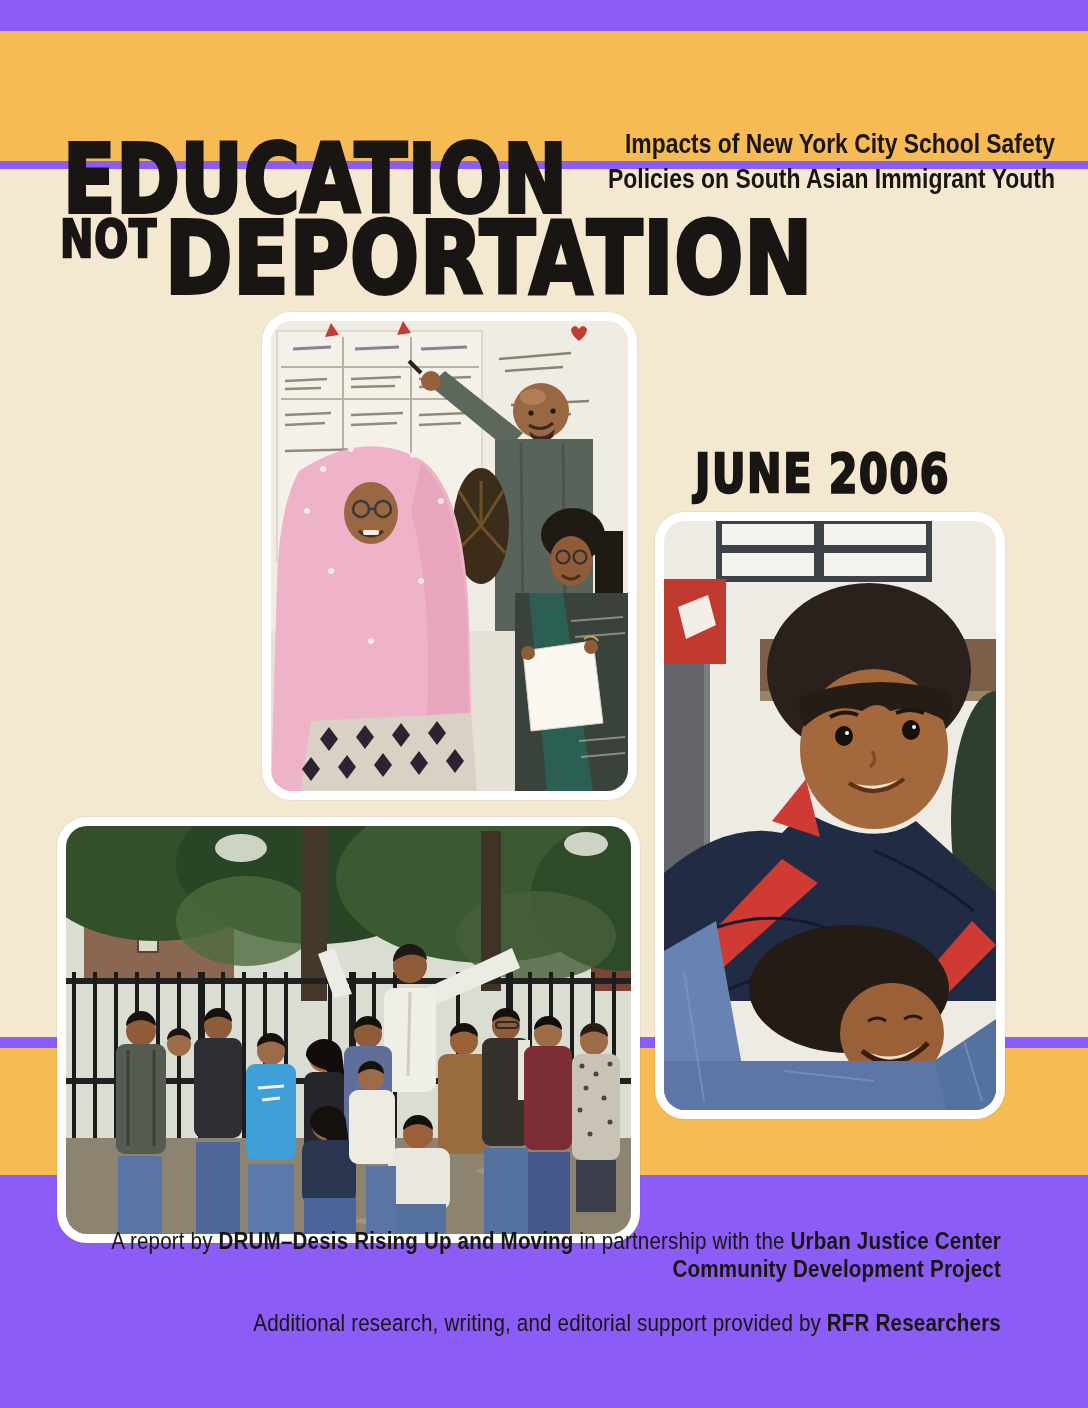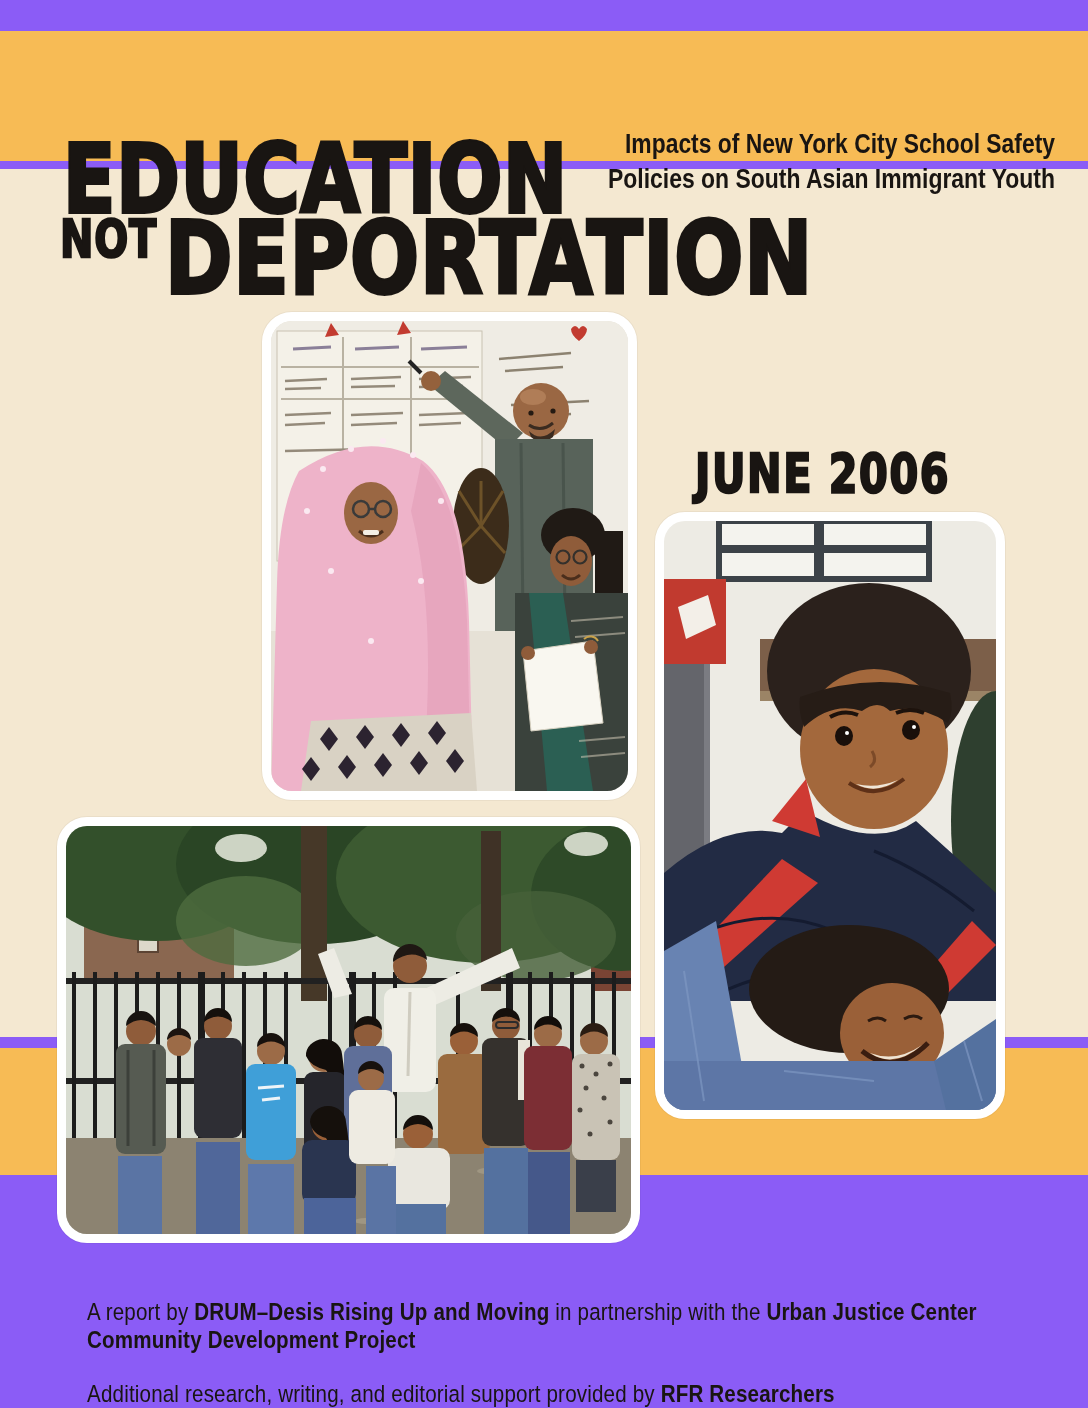--- a/index.html
+++ b/index.html
@@ -76,22 +76,22 @@
     overflow:hidden;
     z-index:2;
     box-shadow:0 0 0 1px rgba(0,0,0,0.04);
   }
   .photo svg{display:block;width:100%;height:100%;}
   .photo-workshop{left:262px;top:312px;width:375px;height:488px;}
   .photo-shoulders{left:655px;top:512px;width:350px;height:607px;}
   .photo-group{left:57px;top:817px;width:583px;height:426px;}
   
   .footer{
-    position:absolute;left:0;top:1298px;width:1088px;
-    text-align:left;z-index:3;
+    position:absolute;left:0;top:1227px;width:1088px;
+    text-align:right;z-index:3;
   }
   .squeeze{transform:scaleX(.84);transform-origin:50% 0;}
   .credit{
     margin:0;
     font-size:24.5px;line-height:28px;
     font-weight:400;color:var(--ink);
     letter-spacing:0.2px;
   }
   .credit strong{font-weight:700;}
   .credit .block{display:block;}

